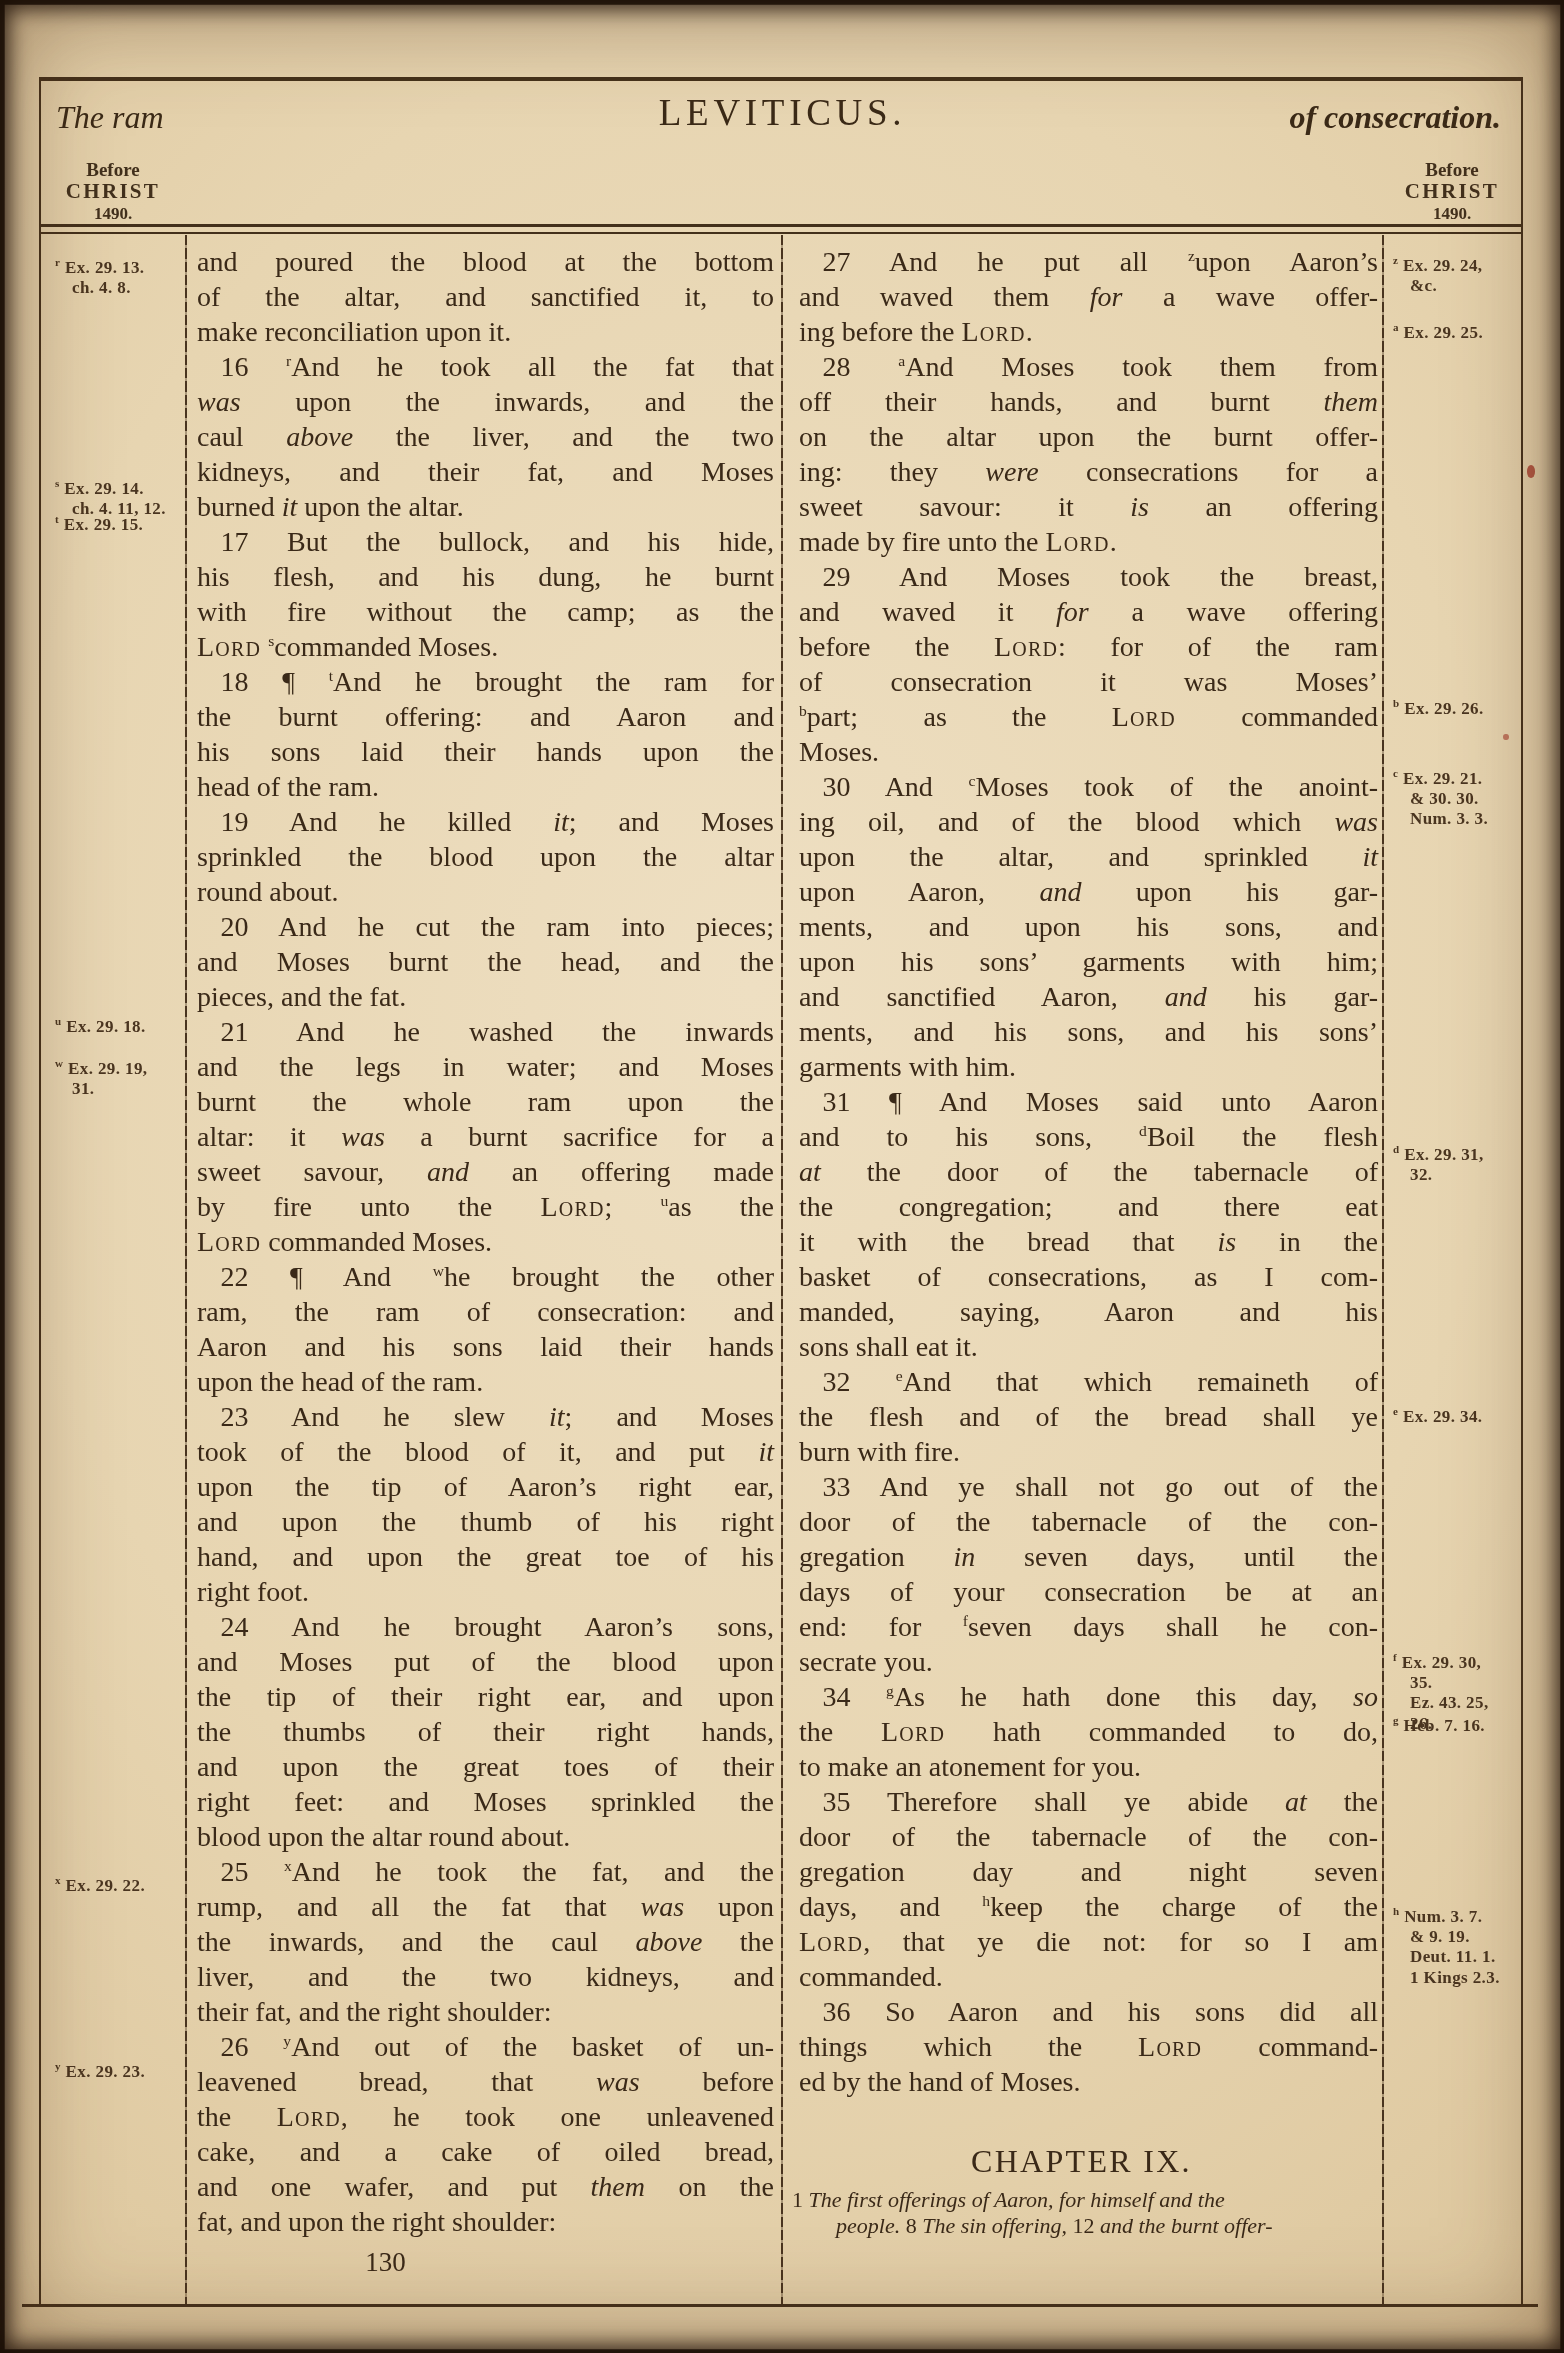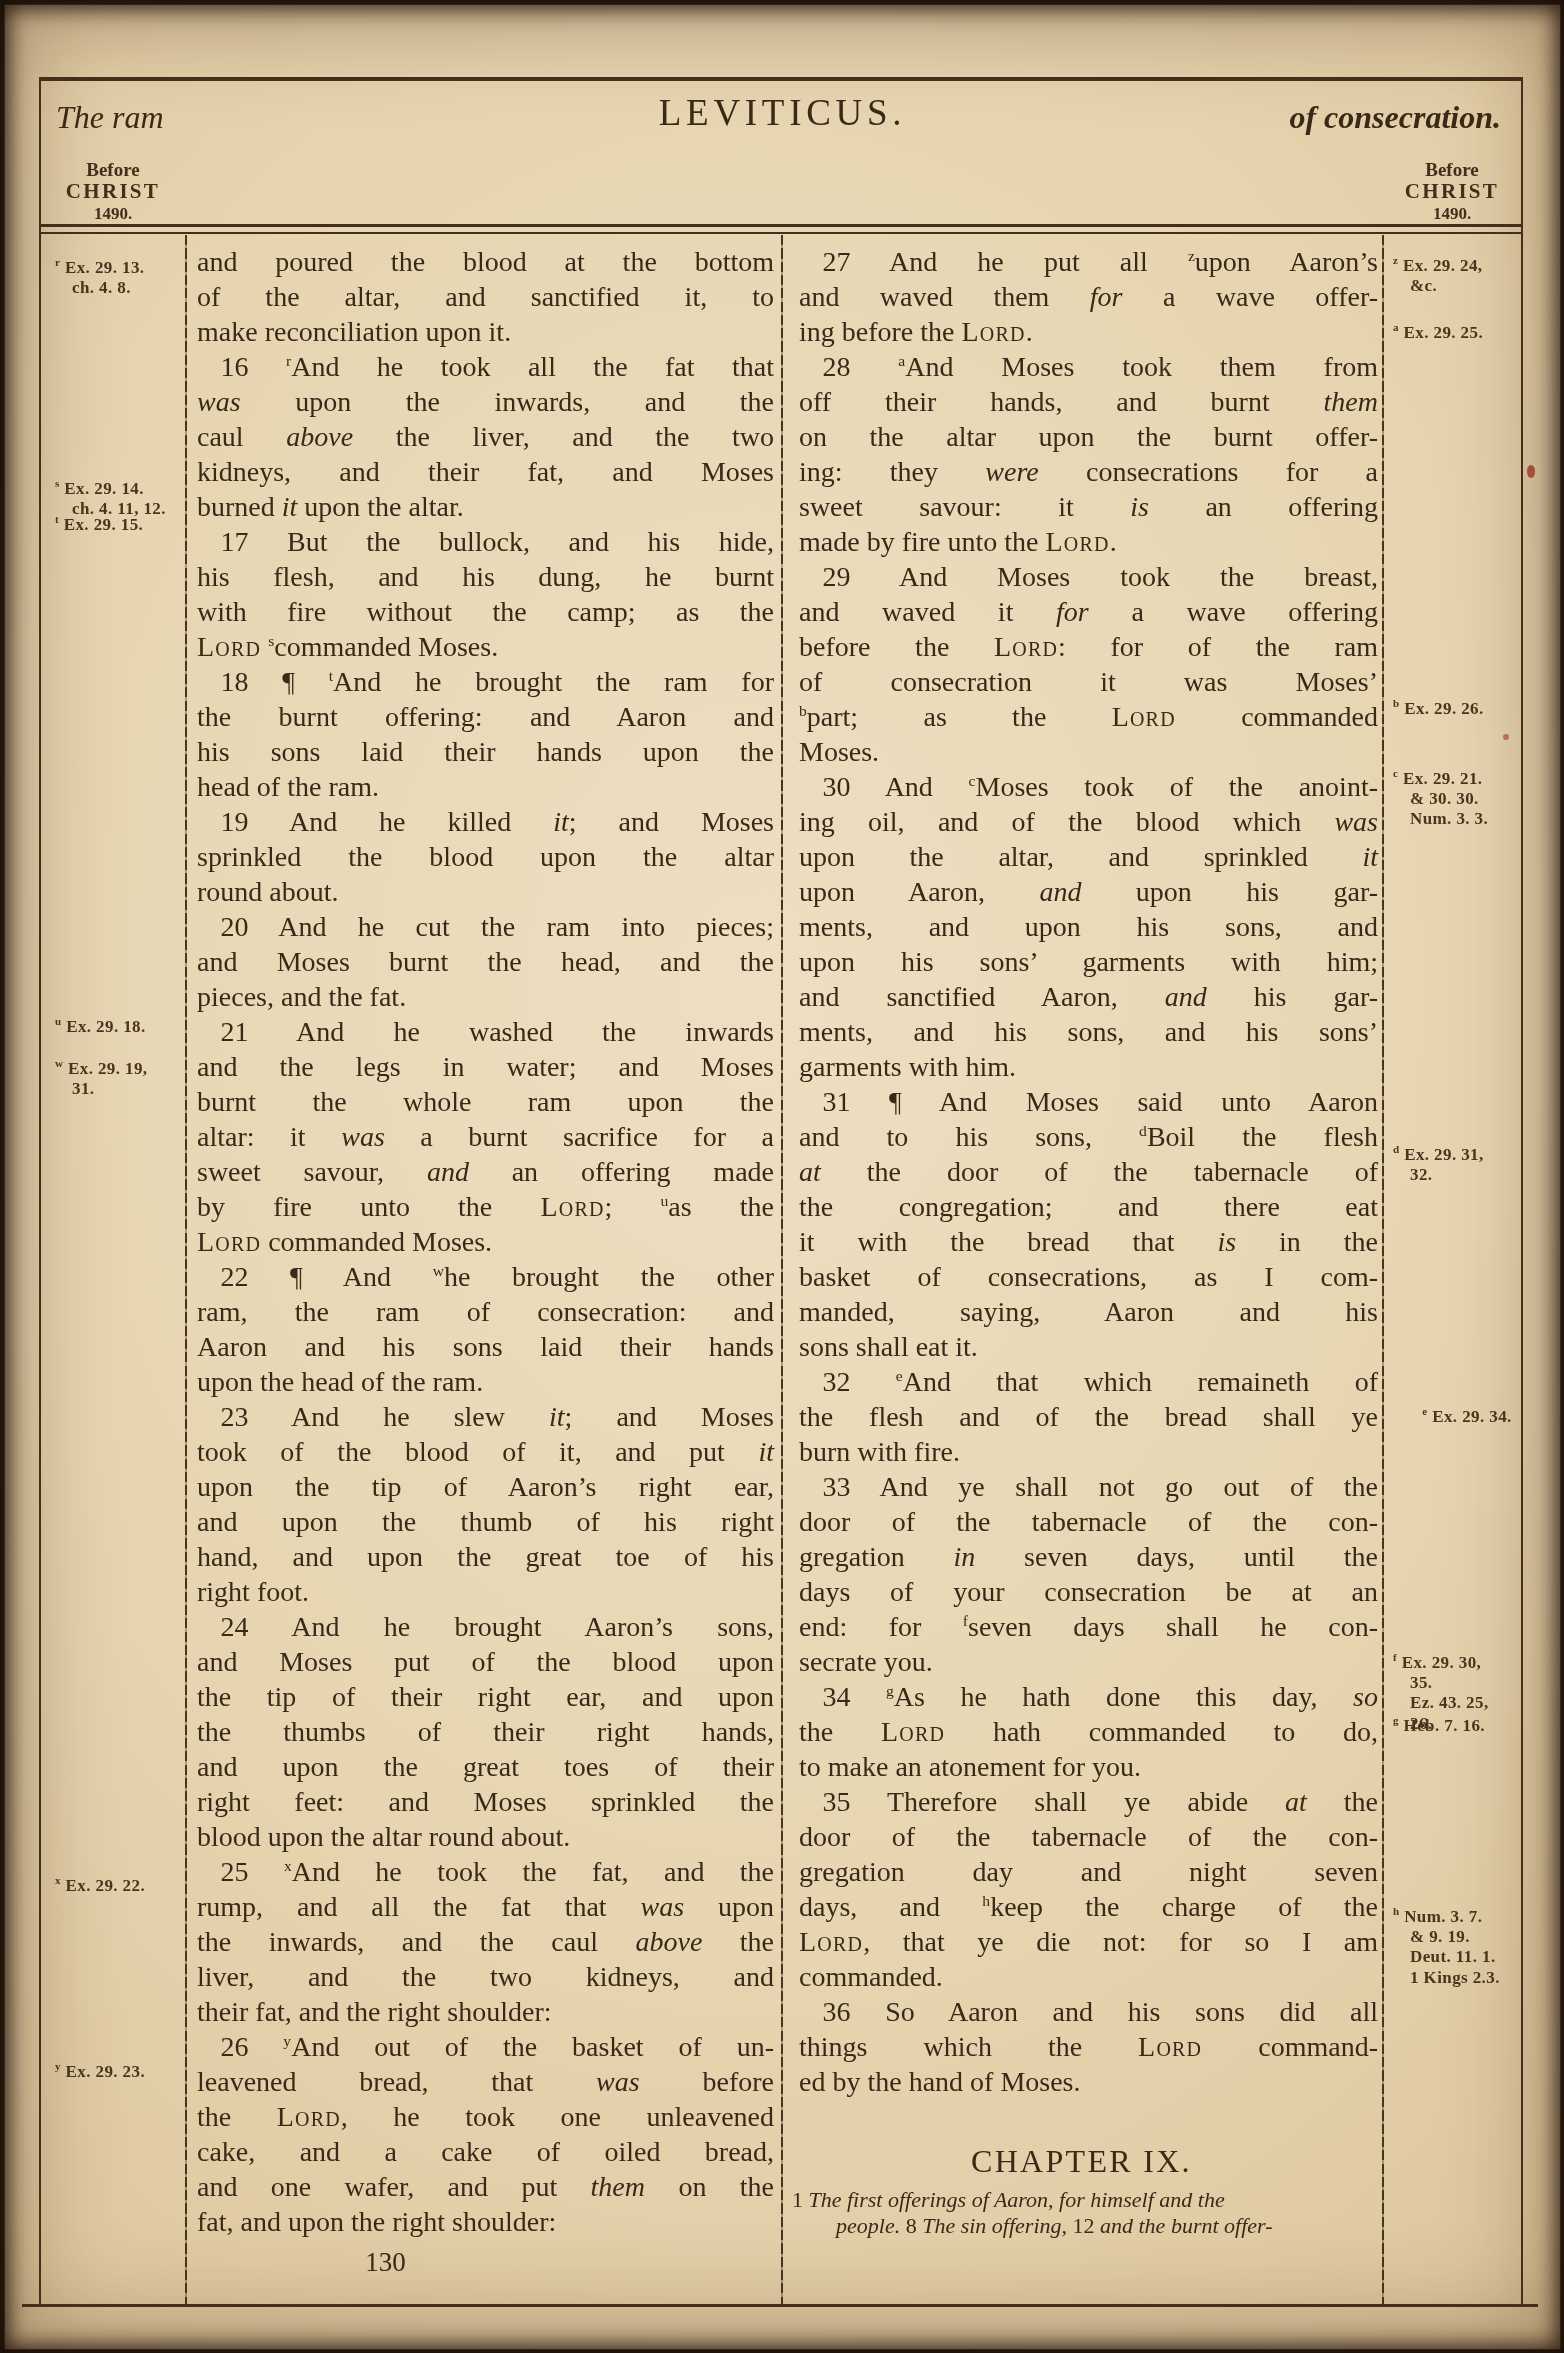--- a/index.html
+++ b/index.html
@@ -122,21 +122,21 @@
       <div class="mnote" style="top: 1870px;"><sup>x</sup> Ex. 29. 22.</div>
       <div class="mnote" style="top: 2056px;"><sup>y</sup> Ex. 29. 23.</div>
     </div>
   <div class="notes rn">
 
   <div class="mnote" style="top: 250px;"><sup>z</sup> Ex. 29. 24,<br>&amp;c.</div>
       <div class="mnote" style="top: 317px;"><sup>a</sup> Ex. 29. 25.</div>
       <div class="mnote" style="top: 693px;"><sup>b</sup> Ex. 29. 26.</div>
       <div class="mnote" style="top: 763px;"><sup>c</sup> Ex. 29. 21.<br>&amp; 30. 30.<br>Num. 3. 3.</div>
       <div class="mnote" style="top: 1139px;"><sup>d</sup> Ex. 29. 31,<br>32.</div>
-      <div class="mnote" style="top: 1401px; text-align: center;"><sup>e</sup> Ex. 29. 34.</div>
+      <div class="mnote" style="top: 1401px;"><sup>e</sup> Ex. 29. 34.</div>
       <div class="mnote" style="top: 1647px;"><sup>f</sup> Ex. 29. 30,<br>35.<br>Ez. 43. 25,<br>26.</div>
       <div class="mnote" style="top: 1710px;"><sup>g</sup> Heb. 7. 16.</div>
       <div class="mnote" style="top: 1901px;"><sup>h</sup> Num. 3. 7.<br>&amp; 9. 19.<br>Deut. 11. 1.<br>1 Kings 2.3.</div>
     </div>
 
   <div class="col col-left">
 
   <div class="line j">and poured the blood at the bottom</div>
       <div class="line j">of the altar, and sanctified it, to</div>
       <div class="line end">make reconciliation upon it.</div>

